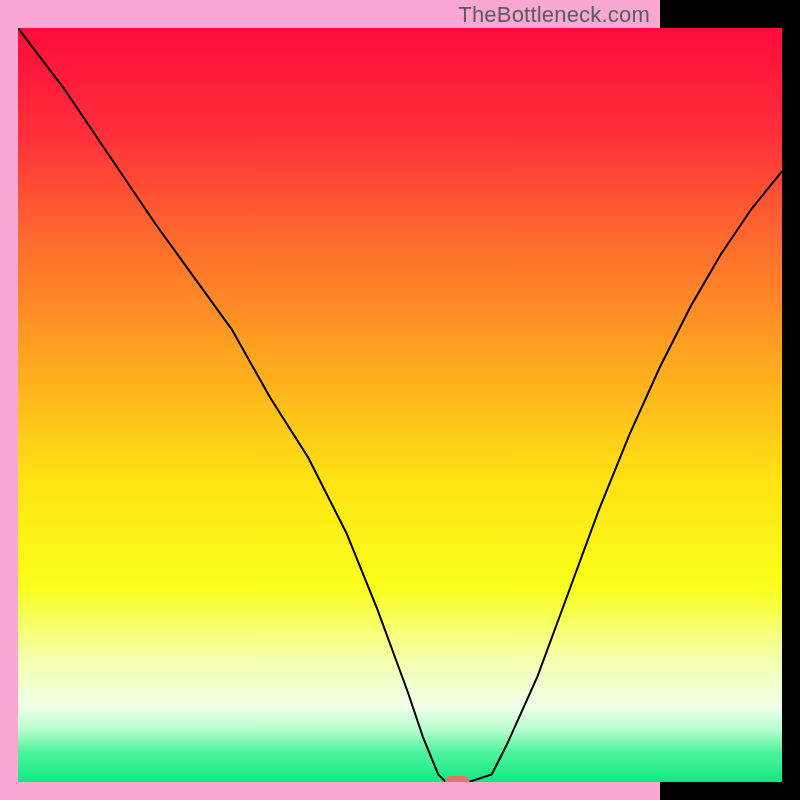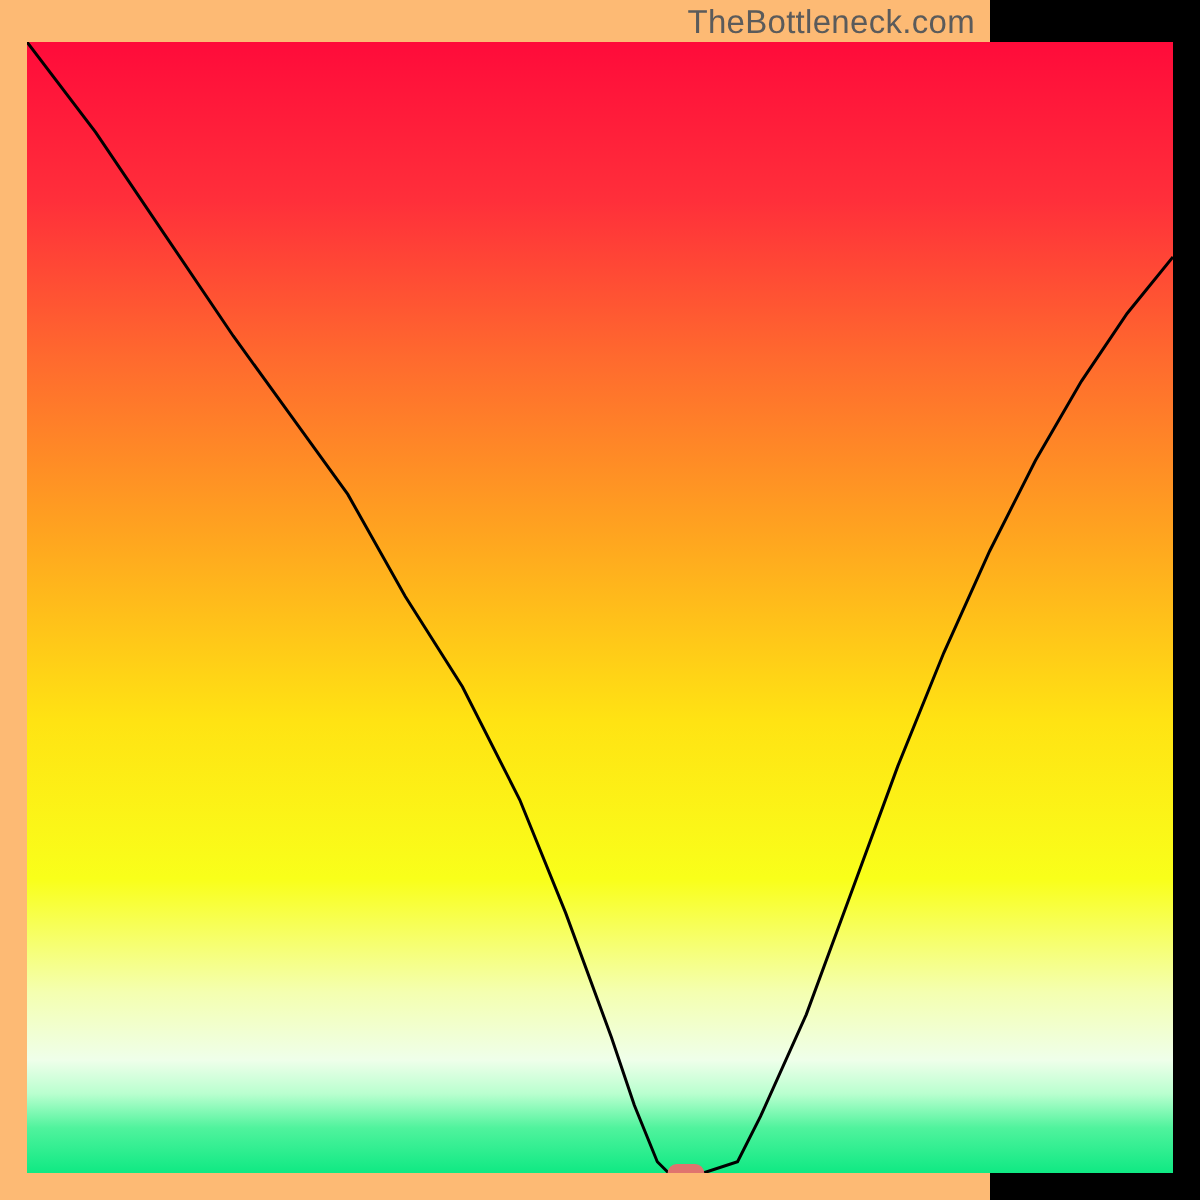--- a/index.html
+++ b/index.html
@@ -10,21 +10,21 @@
     background: #000;
     overflow: hidden;
     font-family: Arial, Helvetica, sans-serif;
   }
   .frame {
     position: absolute;
     left: 0;
     top: 0;
     width: 660px;
     height: 800px;
-    background: #fdba74;
+    background: #f9a8d4;
   }
   .watermark {
     position: absolute;
     top: 2px;
     right: 10px;
     color: #5b5b5b;
     font-size: 22px;
     font-weight: 500;
     letter-spacing: 0.2px;
     user-select: none;

